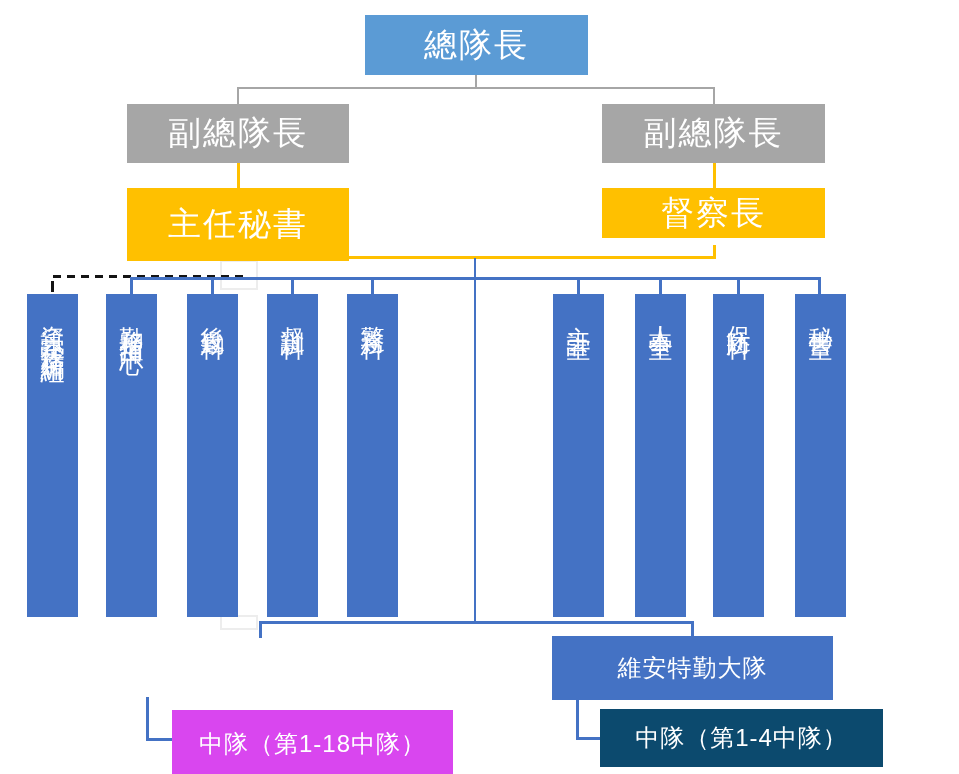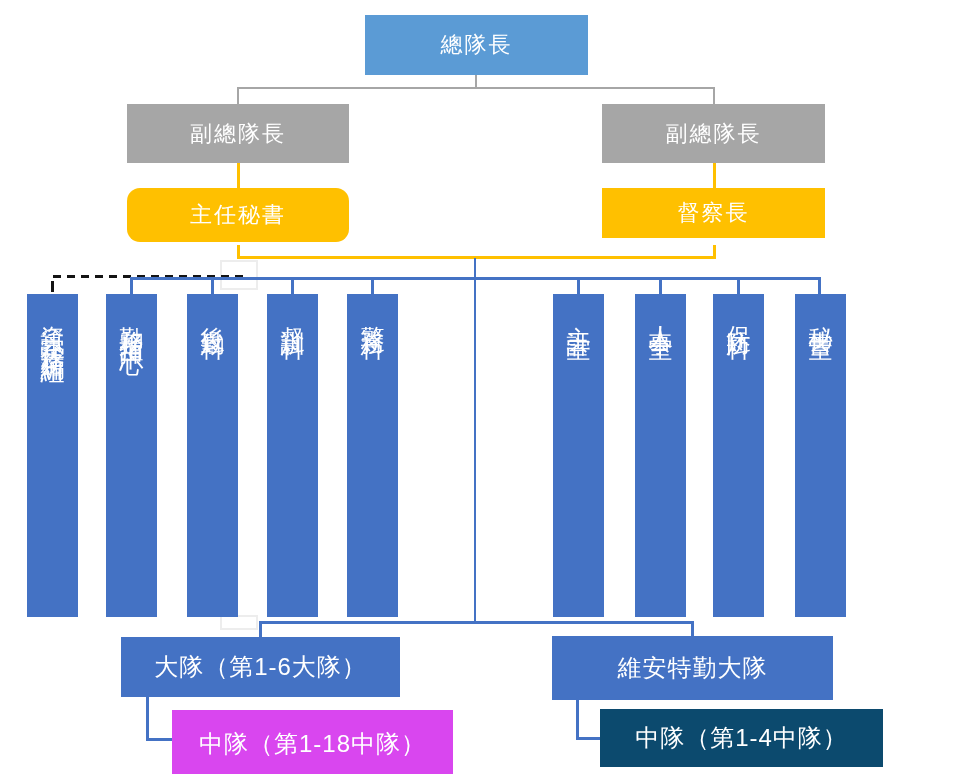--- a/index.html
+++ b/index.html
@@ -14,21 +14,21 @@
     height: 774px;
     background: #ffffff;
     overflow: hidden;
   }
   .hbox {
     position: absolute;
     display: flex;
     align-items: center;
     justify-content: center;
     color: #ffffff;
-    font-size: 22px;
+    font-size: 33px;
     letter-spacing: 2px;
     white-space: nowrap;
     z-index: 4;
   }
   .hbox.small { font-size: 24px; letter-spacing: 1px; }
   .vbox {
     position: absolute;
     top: 294px;
     width: 51px;
     height: 323px;
@@ -73,21 +73,21 @@
   <div class="line" style="left:237px; top:87px; width:478px; height:2px; background:#A6A6A6;"></div>
   <div class="line" style="left:237px; top:87px; width:2px; height:17px; background:#A6A6A6;"></div>
   <div class="line" style="left:713px; top:87px; width:2px; height:17px; background:#A6A6A6;"></div>
 
   <div class="hbox" style="left:127px; top:104px; width:222px; height:59px; background:#A6A6A6;">副總隊長</div>
   <div class="hbox" style="left:602px; top:104px; width:223px; height:59px; background:#A6A6A6;">副總隊長</div>
 
   <div class="line" style="left:237px; top:163px; width:3px; height:25px; background:#FFC000;"></div>
   <div class="line" style="left:713px; top:163px; width:3px; height:25px; background:#FFC000;"></div>
 
-  <div class="hbox" style="left:127px; top:188px; width:222px; height:54px; background:#FFC000;border-radius:13px;">主任秘書</div>
+  <div class="hbox" style="left:127px; top:188px; width:222px; height:73px; background:#FFC000;">主任秘書</div>
   <div class="hbox" style="left:602px; top:188px; width:223px; height:50px; background:#FFC000;">督察長</div>
 
   <div class="line" style="left:237px; top:245px; width:3px; height:13px; background:#FFC000;"></div>
   <div class="line" style="left:713px; top:245px; width:3px; height:13px; background:#FFC000;"></div>
   <div class="line" style="left:237px; top:256px; width:479px; height:3px; background:#FFC000;"></div>
 
   <div class="placeholder" style="left:220px; top:260px; width:38px; height:30px;"></div>
   <div class="placeholder" style="left:220px; top:615px; width:38px; height:15px;"></div>
 
   <div class="line" style="left:474px; top:258px; width:2px; height:365px; background:#4472C4;"></div>
@@ -131,21 +131,20 @@
       <span>保防科</span>
     </div>
   <div class="vbox" style="left:795px; background:#4472C4;">
       <span>秘書室</span>
     </div>
 
   <div class="line" style="left:259px; top:621px; width:435px; height:3px; background:#4472C4;"></div>
   <div class="line" style="left:259px; top:621px; width:3px; height:17px; background:#4472C4;"></div>
   <div class="line" style="left:691px; top:621px; width:3px; height:16px; background:#4472C4;"></div>
 
-  <div class="hbox small" style="left:121px; top:637px; width:279px; height:60px; background:#4472C4;">大隊（第1-6大隊）</div>
   <div class="hbox small" style="left:552px; top:636px; width:281px; height:64px; background:#4472C4;">維安特勤大隊</div>
 
   <div class="line" style="left:146px; top:697px; width:3px; height:44px; background:#4472C4;"></div>
   <div class="line" style="left:146px; top:738px; width:26px; height:3px; background:#4472C4;"></div>
   <div class="line" style="left:576px; top:696px; width:3px; height:44px; background:#4472C4;"></div>
   <div class="line" style="left:576px; top:737px; width:24px; height:3px; background:#4472C4;"></div>
 
   <div class="hbox small" style="left:172px; top:710px; width:281px; height:67px; background:#d946ef;">中隊（第1-18中隊）</div>
   <div class="hbox small" style="left:600px; top:709px; width:283px; height:58px; background:#0c4a6e;">中隊（第1-4中隊）</div>
 

